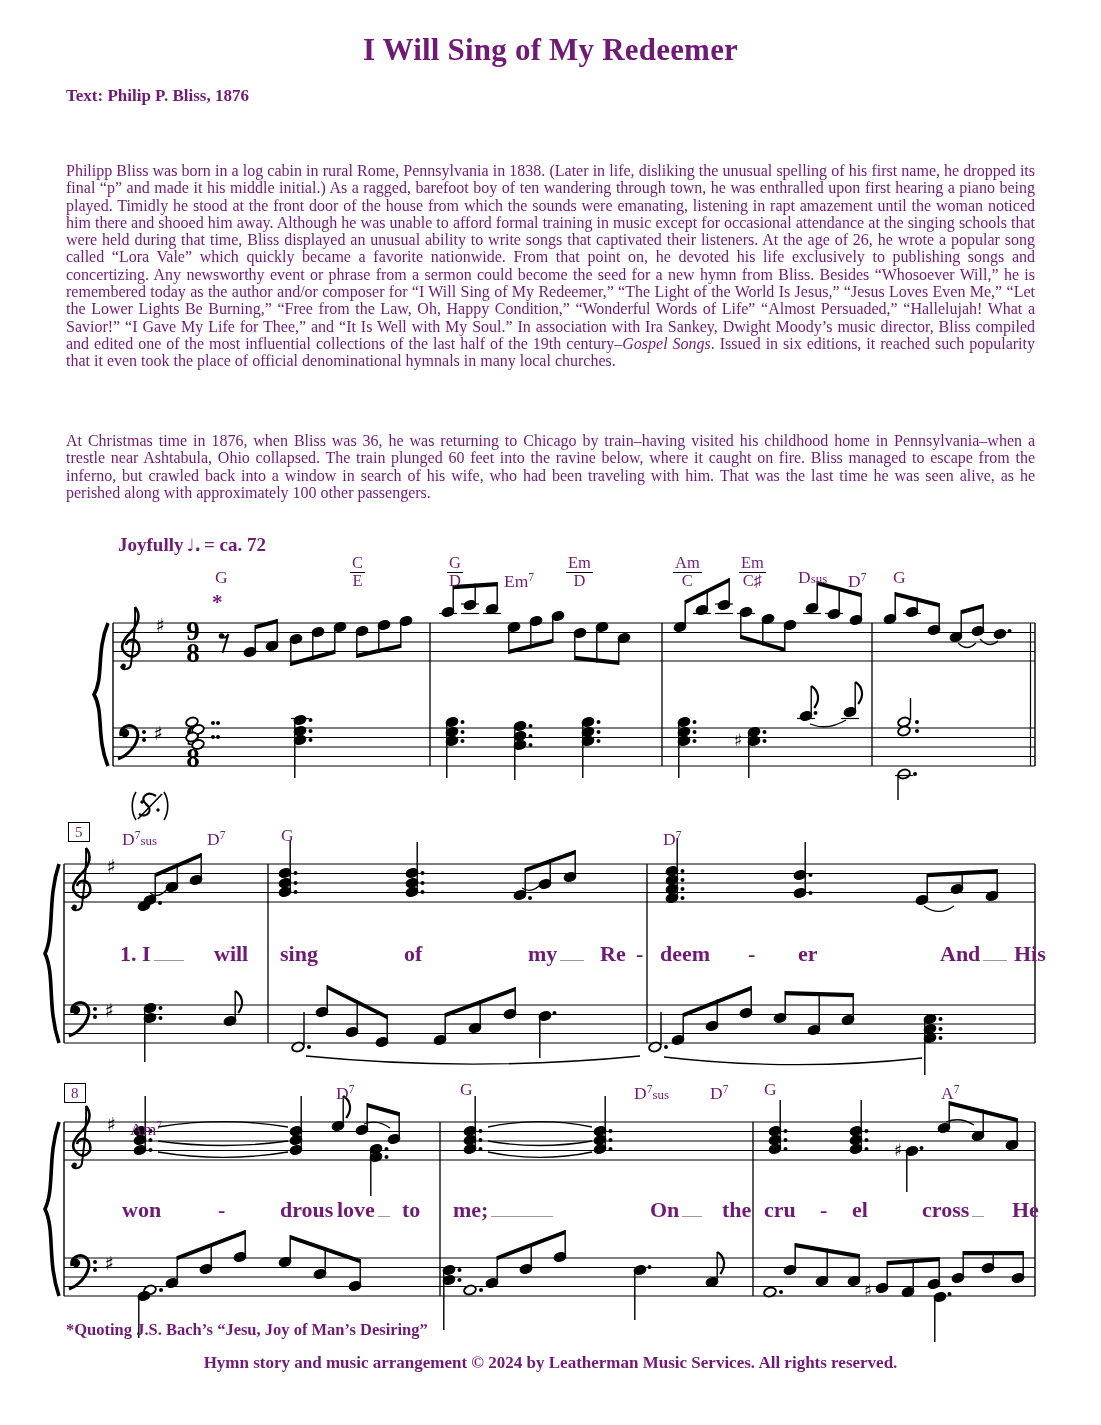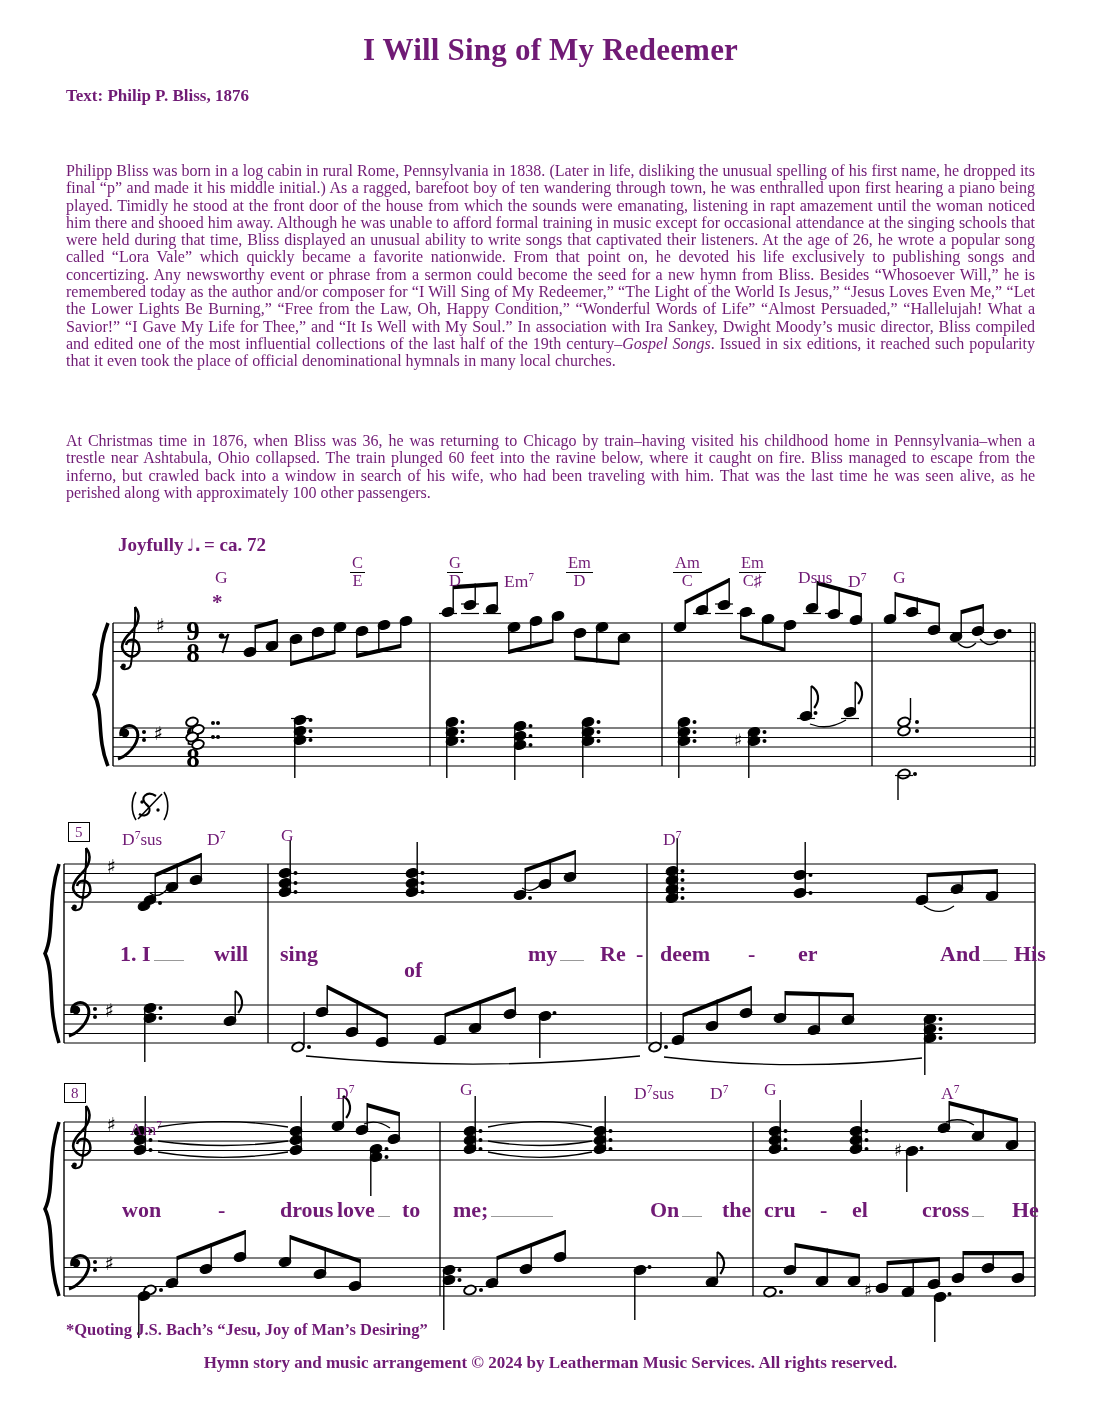--- a/index.html
+++ b/index.html
@@ -18,21 +18,21 @@
   .tempo .glyph{font-family:"DejaVu Sans",sans-serif;font-size:17px;font-weight:bold;padding:0 3px;}
   .star{position:absolute;left:212px;top:590px;font-size:21px;font-weight:bold;}
   .mbox{position:absolute;border:1.4px solid #000;font-size:15px;line-height:18px;
         padding:0 6px;background:#fff;}
   .mbox5{left:68px;top:822px;} .mbox8{left:64px;top:1083px;}
   .footnote{position:absolute;left:66px;top:1320px;font-weight:bold;font-size:16.5px;}
   .pagefooter{position:absolute;left:0;right:0;top:1353px;text-align:center;font-weight:bold;font-size:17px;}
   
   .chord{position:absolute;font-size:17.5px;white-space:nowrap;line-height:18px;}
   .chord .sup{font-size:11.5px;vertical-align:6px;}
-  .chord .small{font-size:17px;}
+  .chord .small{font-size:13px;}
   .fr{display:inline-block;text-align:center;font-size:16.5px;line-height:16px;}
   .ft{display:block;border-bottom:1.3px solid #000;padding:0 2px 1px 2px;}
   .fb{display:block;}
   
   .lyr{position:absolute;font-weight:bold;font-size:22px;white-space:nowrap;line-height:19px;}
   .ext{display:inline-block;border-bottom:1.6px solid #999;height:13px;margin-left:3px;}
   svg#notation{position:absolute;left:0;top:0;pointer-events:none;}
 </style>
 </head>
 <body>
@@ -557,21 +557,21 @@
       <div class="chord" style="left: 798px; top: 568px;"><span>D</span><span class="small">sus</span></div>
       <div class="chord" style="left: 848px; top: 568px;"><span>D</span><span class="sup">7</span></div>
       <div class="chord" style="left: 893px; top: 568px;"><span>G</span></div>
       <div class="chord" style="left: 122px; top: 826px;"><span>D</span><span class="sup">7</span><span class="small">sus</span></div>
       <div class="chord" style="left: 207px; top: 826px;"><span>D</span><span class="sup">7</span></div>
       <div class="chord" style="left: 281px; top: 826px;"><span>G</span></div>
       <div class="chord" style="left: 663px; top: 826px;"><span>D</span><span class="sup">7</span></div>
       <div class="lyr" style="left: 120px; top: 944px;"><span>1. I</span><span class="ext" style="width: 30px;"></span></div>
       <div class="lyr" style="left: 214px; top: 944px;"><span>will</span></div>
       <div class="lyr" style="left: 280px; top: 944px; text-align: center;"><span>sing</span></div>
-      <div class="lyr" style="left: 404px; top: 944px; margin-top: 16px;"><span>of</span></div>
+      <div class="lyr" style="left: 404px; top: 944px;"><span>of</span></div>
       <div class="lyr" style="left: 528px; top: 944px;"><span>my</span><span class="ext" style="width: 24px;"></span></div>
       <div class="lyr" style="left: 600px; top: 944px;"><span>Re</span></div>
       <div class="lyr" style="left: 636px; top: 944px;"><span>-</span></div>
       <div class="lyr" style="left: 660px; top: 944px;"><span>deem</span></div>
       <div class="lyr" style="left: 748px; top: 944px;"><span>-</span></div>
       <div class="lyr" style="left: 798px; top: 944px;"><span>er</span></div>
       <div class="lyr" style="left: 940px; top: 944px;"><span>And</span><span class="ext" style="width: 24px;"></span></div>
       <div class="lyr" style="left: 1014px; top: 944px;"><span>His</span></div>
       <div class="chord" style="left: 130px; top: 1080px; margin-top: 36px;"><span>Am</span><span class="sup">7</span></div>
       <div class="chord" style="left: 336px; top: 1080px;"><span>D</span><span class="sup">7</span></div>

